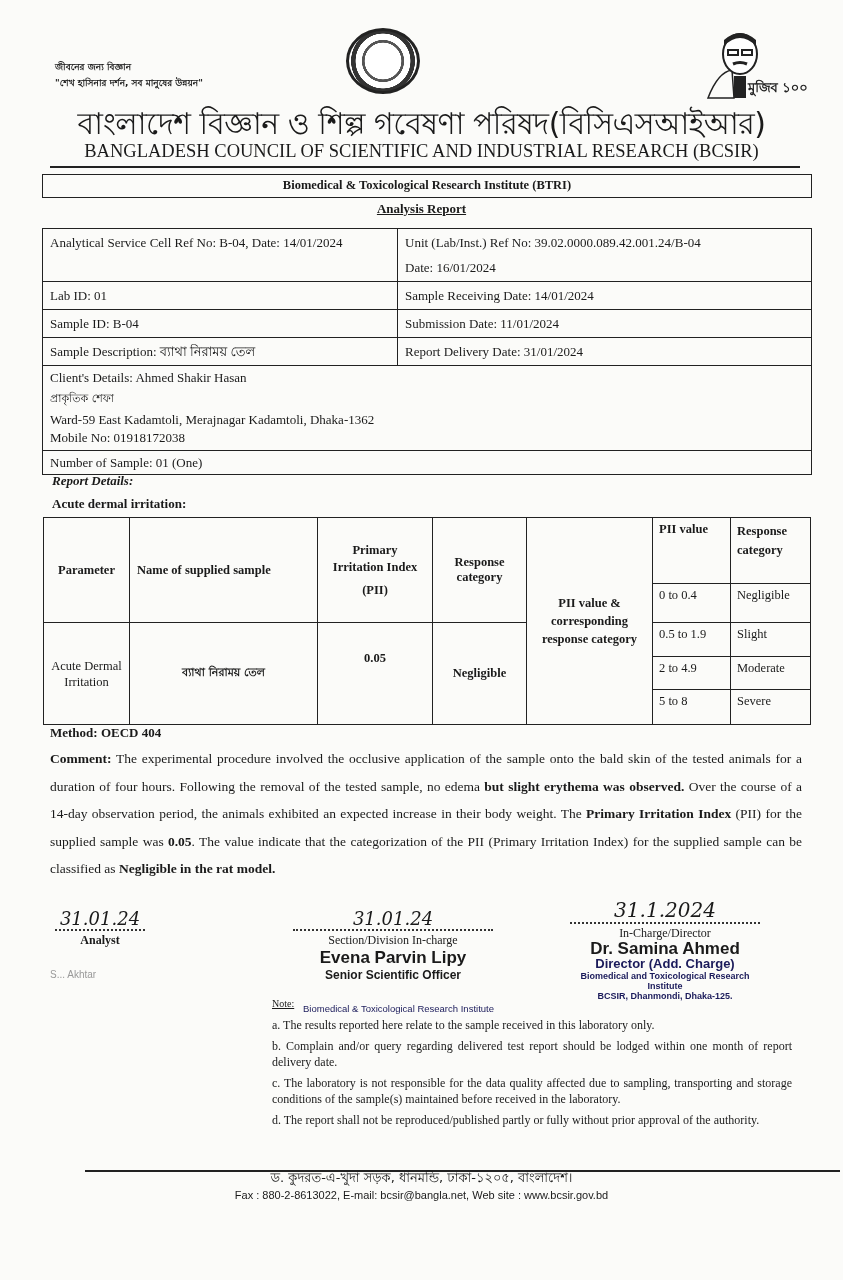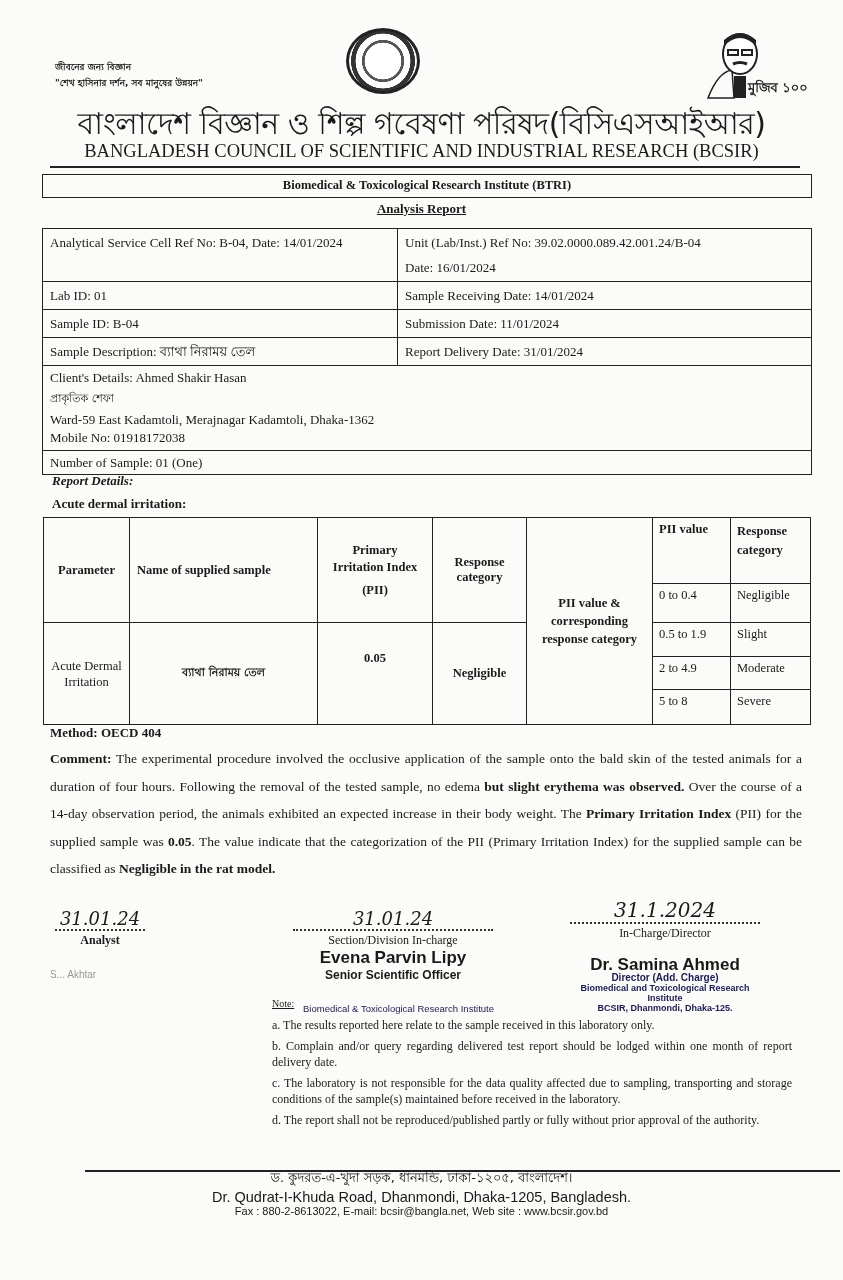--- a/index.html
+++ b/index.html
@@ -35,21 +35,21 @@
   .comment { left: 50px; top: 745px; width: 752px; font-size: 13.5px; line-height: 27.5px; text-align: justify; }
 
   .sig { text-align: center; font-size: 12px; }
   .sig .dots { border-top: 2px dotted #333; margin-bottom: 2px; }
   .scrawl { font-family: "DejaVu Serif", serif; font-style: italic; font-size: 18px; }
   .sig-a { left: 55px; top: 908px; width: 90px; }
   .sig-b { left: 293px; top: 908px; width: 200px; }
   .sig-c { left: 570px; top: 898px; width: 190px; }
   .name-b { font-family: "Liberation Sans", sans-serif; font-size: 17px; font-weight: bold; }
   .title-b { font-family: "Liberation Sans", sans-serif; font-size: 12px; font-weight: bold; }
-  .name-c { font-family: "Liberation Sans", sans-serif; font-size: 17px; font-weight: bold; line-height: 15px; margin-top: 16px; }
+  .name-c { font-family: "Liberation Sans", sans-serif; font-size: 17px; font-weight: bold; line-height: 15px; }
   .stamp { font-family: "Liberation Sans", sans-serif; font-size: 9px; font-weight: bold; color: #1a1a5a; }
   .faded { left: 50px; top: 968px; width: 110px; font-size: 10px; color: #999; font-family: "Liberation Sans", sans-serif; line-height: 13px; filter: blur(0.4px); }
 
   .note-hd { left: 272px; top: 998px; font-size: 10px; font-weight: normal; text-decoration: underline; }
   .stamp-b { left: 303px; top: 1003px; font-size: 9.5px; color: #1a1a5a; font-family: "Liberation Sans", sans-serif; }
   .notes { left: 272px; top: 1017px; width: 520px; font-size: 12px; line-height: 16px; text-align: justify; }
   .notes p { margin-bottom: 5px; }
 
   .hr2 { left: 85px; top: 1170px; width: 755px; border-top: 2px solid #222; }
   .footer { left: 0; width: 843px; top: 1168px; text-align: center; font-family: "Liberation Sans", sans-serif; }
@@ -178,32 +178,31 @@
   <div>Section/Division In-charge</div>
   <div class="name-b">Evena Parvin Lipy</div>
   <div class="title-b">Senior Scientific Officer</div>
 </div>
 
 <div class="abs sig sig-c">
   <div class="scrawl" style="font-size:20px">31.1.2024</div>
   <div class="dots"></div>
   <div>In-Charge/Director</div>
   <div class="name-c">Dr. Samina Ahmed</div>
-  <div class="stamp" style="font-size:10px">Director (Add. Charge)</div>
+  <div class="stamp" style="font-size:13px">Director (Add. Charge)</div>
   <div class="stamp">Biomedical and Toxicological Research Institute</div>
   <div class="stamp">BCSIR, Dhanmondi, Dhaka-125.</div>
 </div>
 
 <div class="abs note-hd">Note:</div>
 <div class="abs stamp-b">Biomedical &amp; Toxicological Research Institute</div>
 <div class="abs notes">
   <p>a. The results reported here relate to the sample received in this laboratory only.</p>
   <p>b. Complain and/or query regarding delivered test report should be lodged within one month of report delivery date.</p>
   <p>c. The laboratory is not responsible for the data quality affected due to sampling, transporting and storage conditions of the sample(s) maintained before received in the laboratory.</p>
   <p>d. The report shall not be reproduced/published partly or fully without prior approval of the authority.</p>
 </div>
 
 <div class="abs hr2"></div>
 <div class="abs footer">
   <div class="f1">ড. কুদরত-এ-খুদা সড়ক, ধানমন্ডি, ঢাকা-১২০৫, বাংলাদেশ।</div>
-  <div class="f2">Dr. Qudrat-I-Khuda Road, Dhanmondi, Dhaka-1205, Bangladesh.</div>
   <div class="f3">Fax : 880-2-8613022, E-mail: bcsir@bangla.net, Web site : www.bcsir.gov.bd</div>
 </div>
 
 </body></html>

